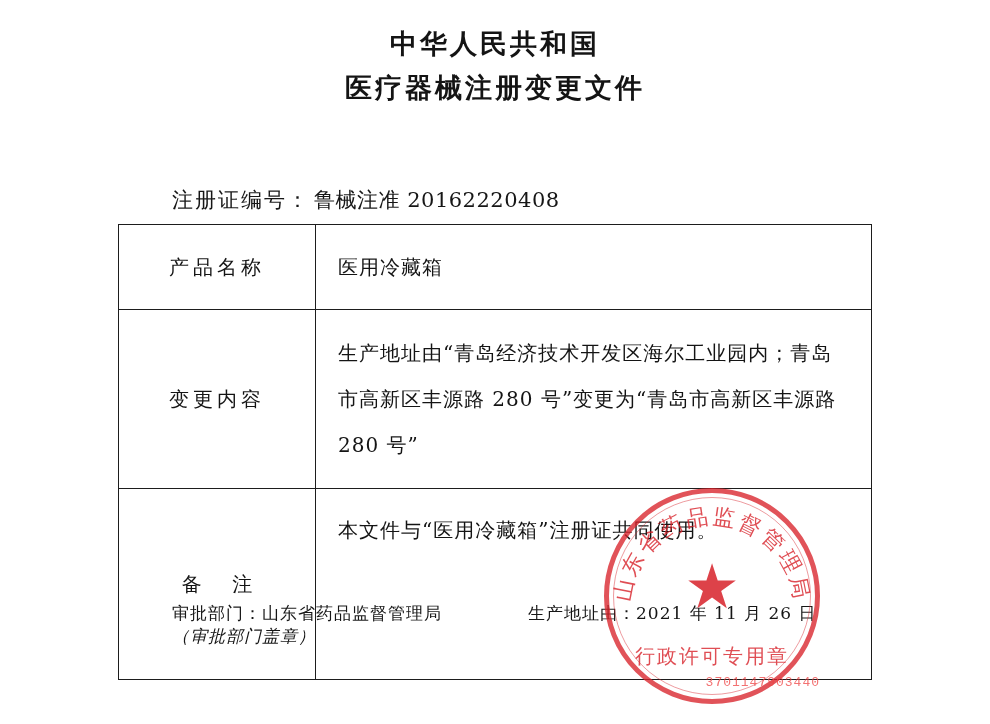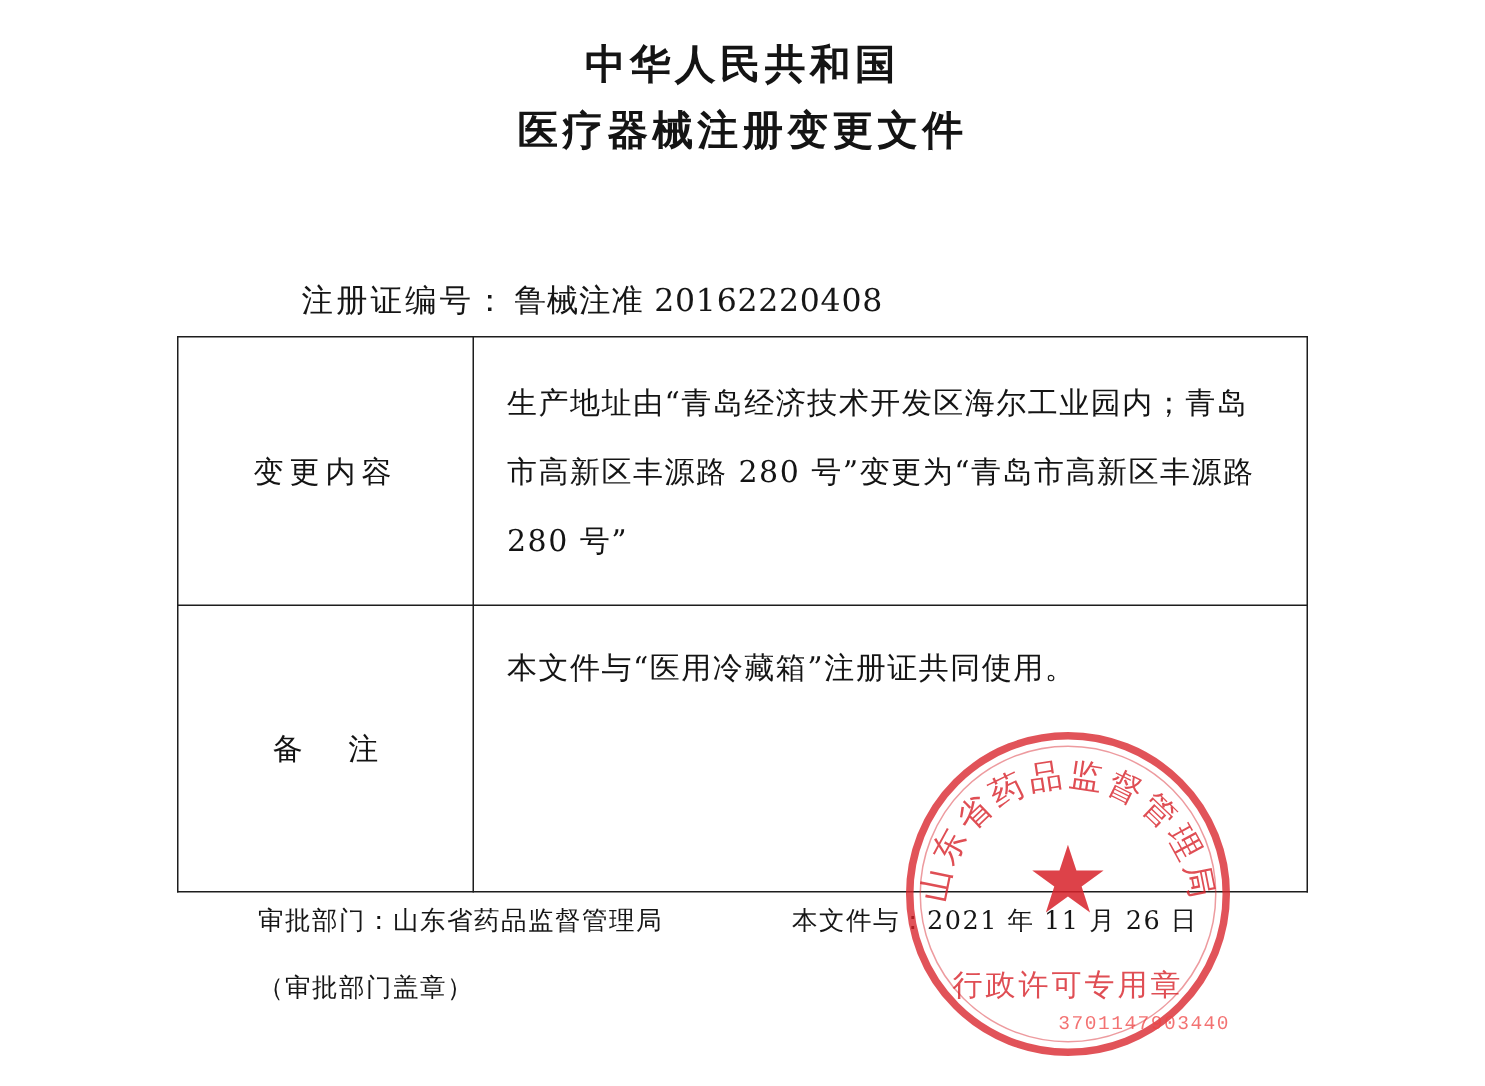--- a/index.html
+++ b/index.html
@@ -36,21 +36,20 @@
   }
 
   
   .reg-line {
     position: absolute;
     left: 172px;
     top: 186px;
     font-size: 21px;
     letter-spacing: 1px;
     color: #161616;
-    margin-left: 29px;
   }
   .reg-label { letter-spacing: 2px; }
   .reg-value { margin-left: 4px; letter-spacing: 0.5px; }
 
   
   .doc-table {
     position: absolute;
     left: 118px;
     top: 224px;
     width: 754px;
@@ -91,22 +90,22 @@
     color: #161616;
     letter-spacing: 1px;
   }
   .footer-row {
     display: flex;
     justify-content: flex-start;
   }
   .footer-dept { width: 356px; }
   .footer-date { }
   .footer-seal {
-    margin-top: 22px;
-    letter-spacing: 1px;
+    letter-spacing: 1px;
+    font-style: italic;
   }
 
   
   .seal {
     position: absolute;
     left: 604px;
     top: 488px;
     width: 216px;
     height: 216px;
     pointer-events: none;
@@ -193,38 +192,42 @@
     <div class="title-line">中华人民共和国</div>
     <div class="title-line">医疗器械注册变更文件</div>
   </div>
 
   <div class="reg-line">
     <span class="reg-label">注册证编号：</span><span class="reg-value">鲁械注准 20162220408</span>
   </div>
 
   <table class="doc-table">
     <tbody>
+      <tr class="row-name">
+        <td class="col-label cell-label">产品名称</td>
+        <td class="cell-value">医用冷藏箱</td>
+      </tr>
       <tr class="row-change">
         <td class="col-label cell-label">变更内容</td>
         <td class="cell-value">生产地址由“青岛经济技术开发区海尔工业园内；青岛市高新区丰源路 280 号”变更为“青岛市高新区丰源路 280 号”</td>
       </tr>
       <tr class="row-remark">
         <td class="col-label cell-label spaced">备  注</td>
         <td class="cell-value">本文件与“医用冷藏箱”注册证共同使用。</td>
       </tr>
     </tbody>
   </table>
 
   <div class="footer">
     <div class="footer-row">
       <div class="footer-dept">
         <span>审批部门：</span><span>山东省药品监督管理局</span>
       </div>
       <div class="footer-date">
-        <span>本文件与：</span><span>2021 年 11 月 26 日</span>
+        <span>生产地址由：</span><span>2021 年 11 月 26 日</span>
       </div>
     </div>
     <div class="footer-seal">（审批部门盖章）</div>
   </div>
 
   <div class="seal">
     <div class="seal-ring"></div>
     <div class="seal-inner-ring"></div>
     <svg class="seal-arc" viewBox="0 0 216 216">
       <defs>

